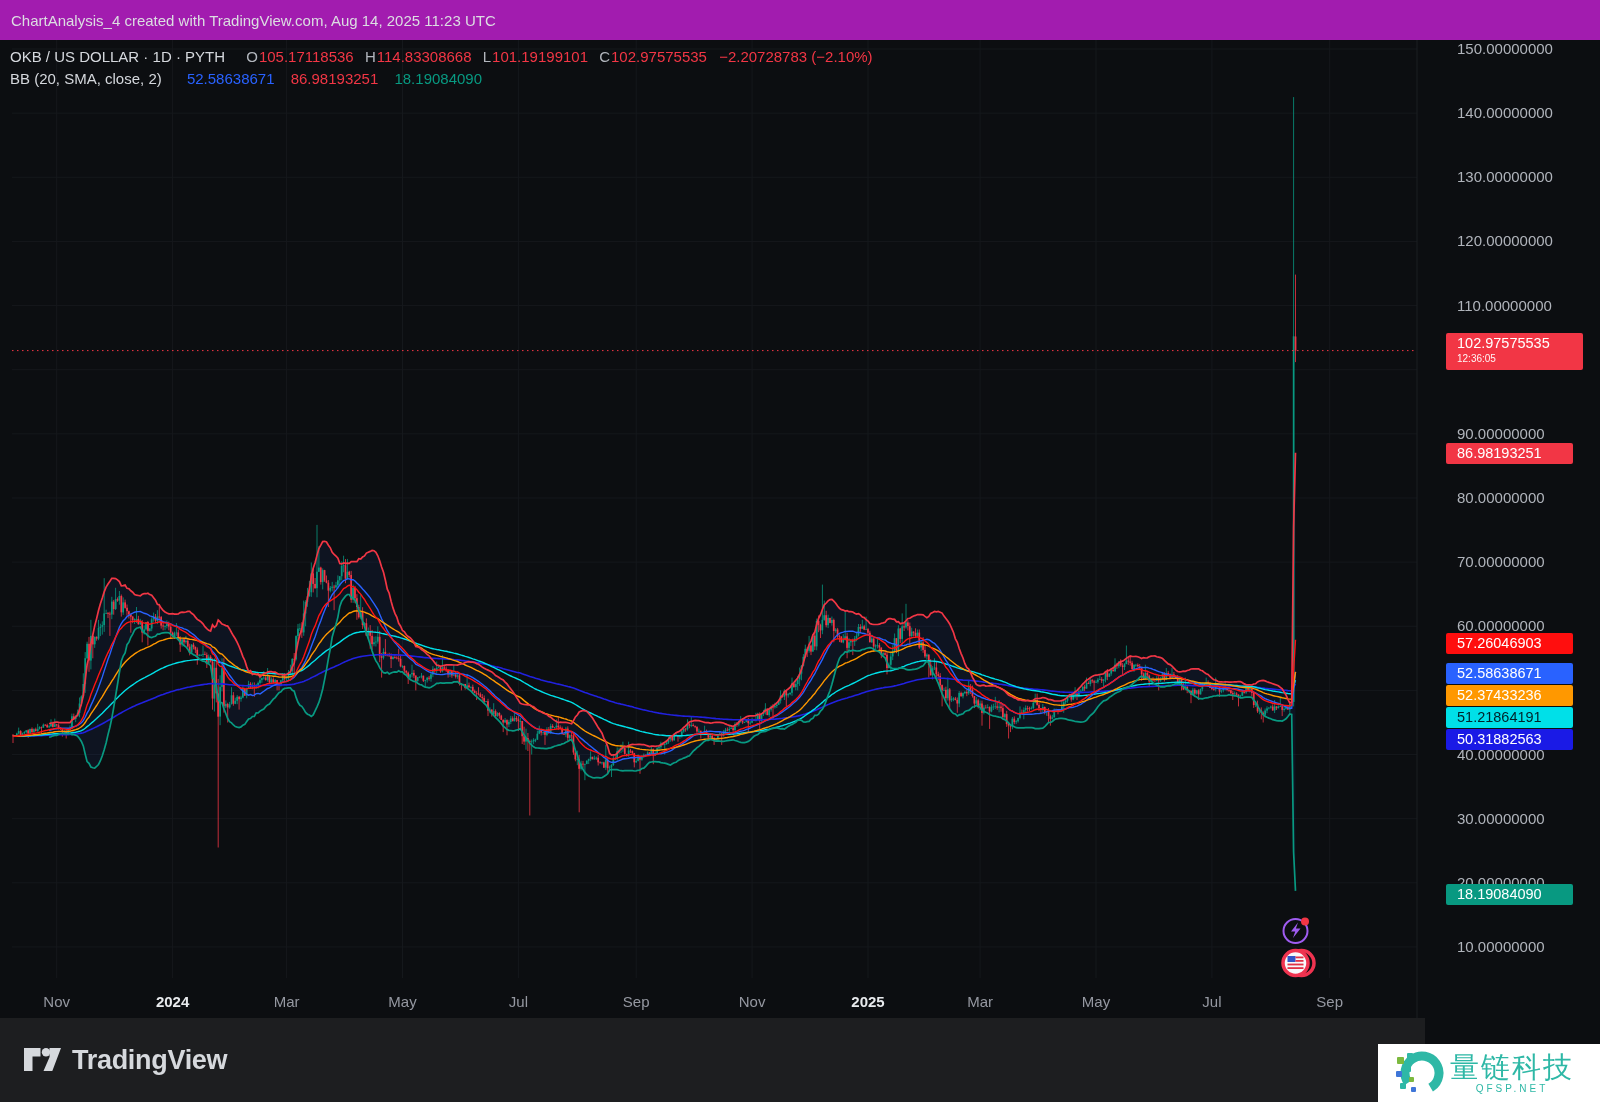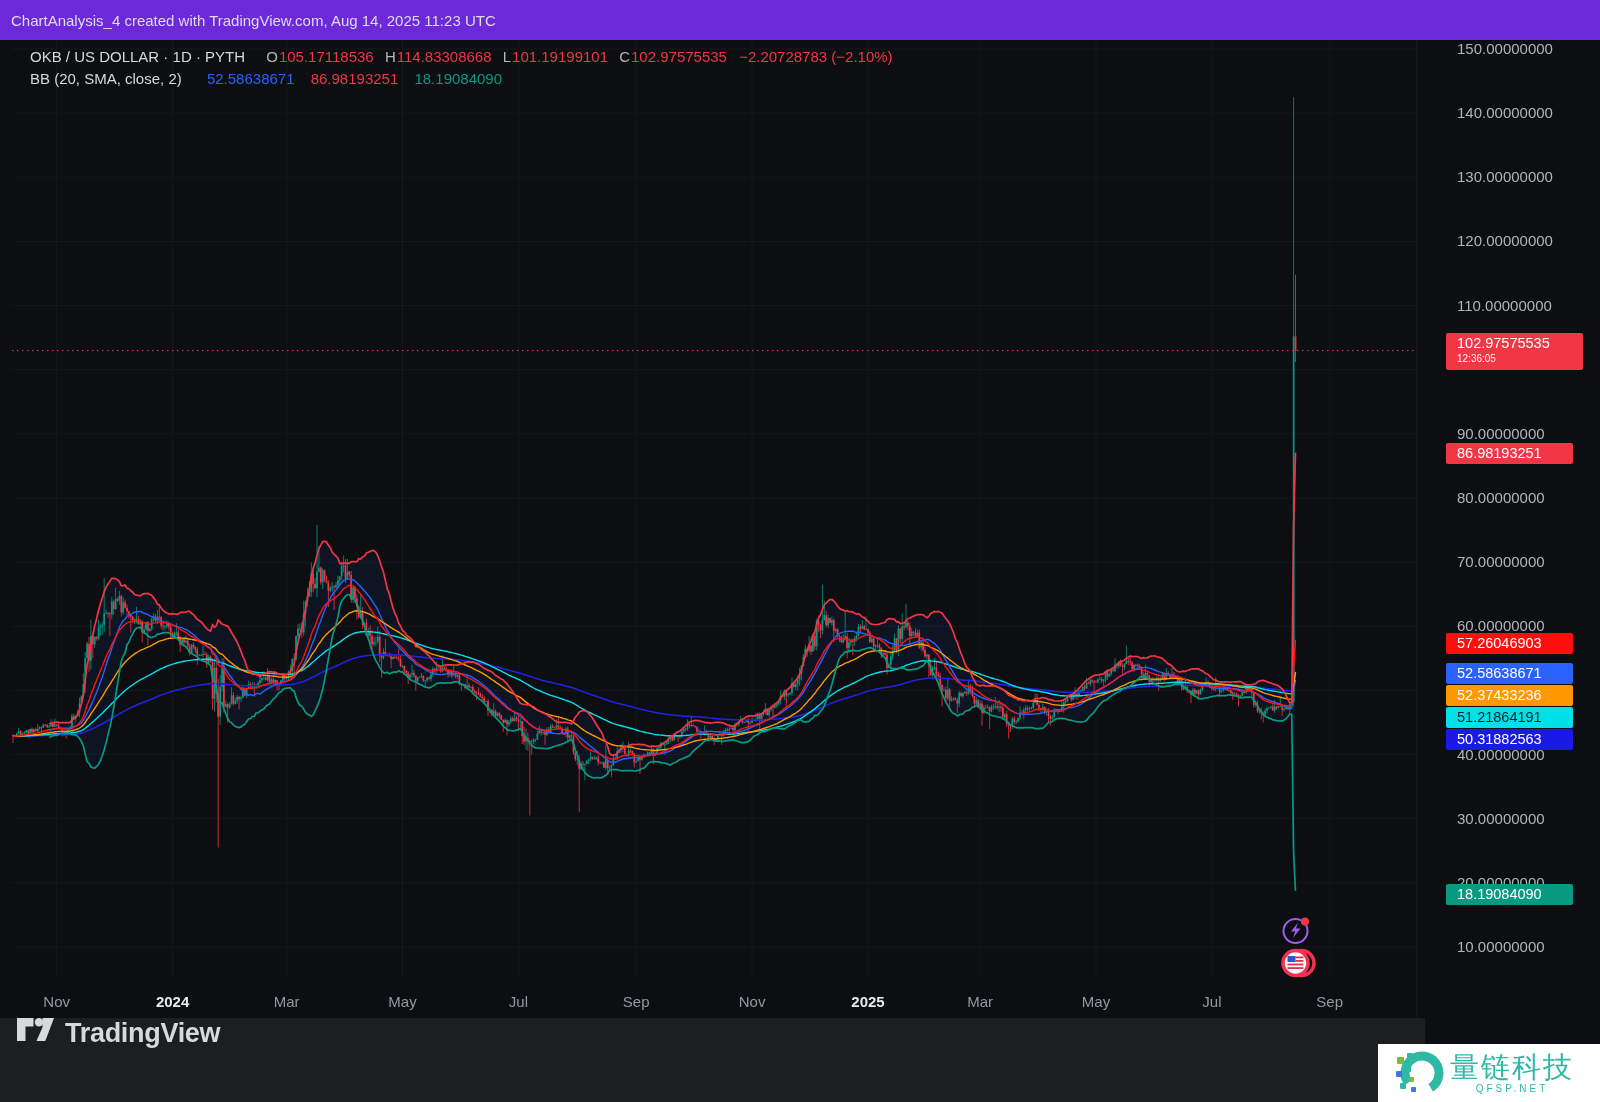--- a/index.html
+++ b/index.html
@@ -1,37 +1,37 @@
 <!DOCTYPE html>
 <html><head>
 <meta charset="utf-8">
 <style>
   html,body{margin:0;padding:0;background:#000;}
   .stage{position:relative;width:1600px;height:1102px;background:#0c0e11;overflow:hidden;
          font-family:"Liberation Sans","DejaVu Sans",sans-serif;}
-  .titlebar{position:absolute;left:0;top:0;width:100%;height:40px;background:#6d28d9;
+  .titlebar{position:absolute;left:0;top:0;width:100%;height:40px;background:#a21caf;
             color:#dcdee2;font-size:15px;font-weight:500;display:flex;align-items:center;
             padding-left:11px;box-sizing:border-box;z-index:6;}
   #chart-svg{position:absolute;left:0;top:0;z-index:1;}
-  .legend{position:absolute;left:30px;top:46px;z-index:5;font-size:15px;line-height:22px;}
+  .legend{position:absolute;left:10px;top:46px;z-index:5;font-size:15px;line-height:22px;}
   .lg-row{white-space:nowrap;}
   .lg-row .sym{color:#d5d8dd;font-weight:500;margin-right:10px;}
   .lg-row .lbl{color:#d5d8dd;margin-right:9px;}
   .lg-row .k{color:#b2b6bd;margin-left:7px;}
   .lg-row .v{margin-left:1px;}
   .lg-row .chg{margin-left:8px;}
   .lg-row .iv{margin-left:12px;}
   #price-axis{position:absolute;left:0;top:0;width:1600px;height:1102px;z-index:4;pointer-events:none;}
   .badge{position:absolute;left:1446px;width:127px;height:21px;border-radius:2px;
          font-size:14.5px;line-height:21px;padding-left:11px;box-sizing:border-box;}
   .badge-current{position:absolute;left:1446px;width:137px;height:37px;border-radius:2px;
          font-size:14.5px;padding:2px 0 0 11px;box-sizing:border-box;}
   .badge-current .cd{font-size:10px;line-height:15px;opacity:.95;}
   .footer{position:absolute;left:0;top:1018px;width:1425px;height:84px;background:#1d1e20;
-          display:flex;padding-left:17px;box-sizing:border-box;z-index:6;}
+          display:flex;align-items:center;padding-left:24px;box-sizing:border-box;z-index:6;}
   .footer .tv-text{color:#d6d9dd;font-size:27px;font-weight:700;margin-left:11px;letter-spacing:-0.3px;}
   .watermark{position:absolute;left:1378px;top:1044px;width:222px;height:58px;background:#ffffff;
              z-index:8;display:flex;align-items:center;padding-left:16px;box-sizing:border-box;}
   .wm-txt{display:flex;flex-direction:column;align-items:center;margin-left:4px;}
   .wm-name{color:#2eb8a6;font-size:29px;font-weight:500;letter-spacing:2px;line-height:30px;}
   .wm-sub{color:#2eb8a6;font-size:10px;letter-spacing:3px;margin-top:1px;}
 </style>
 </head>
 <body>
 

